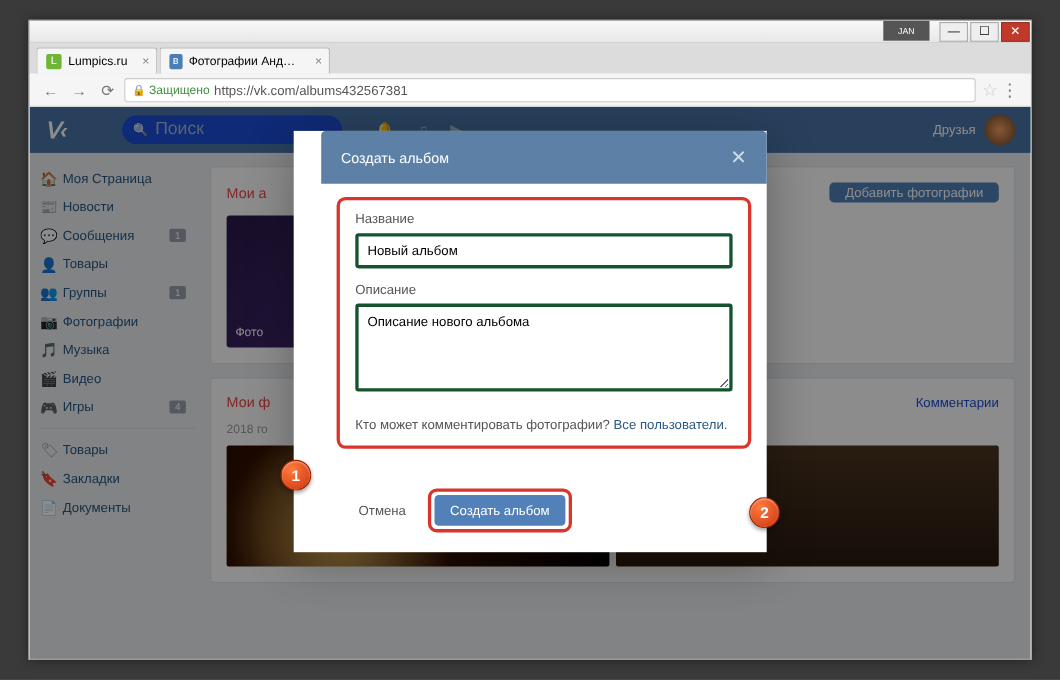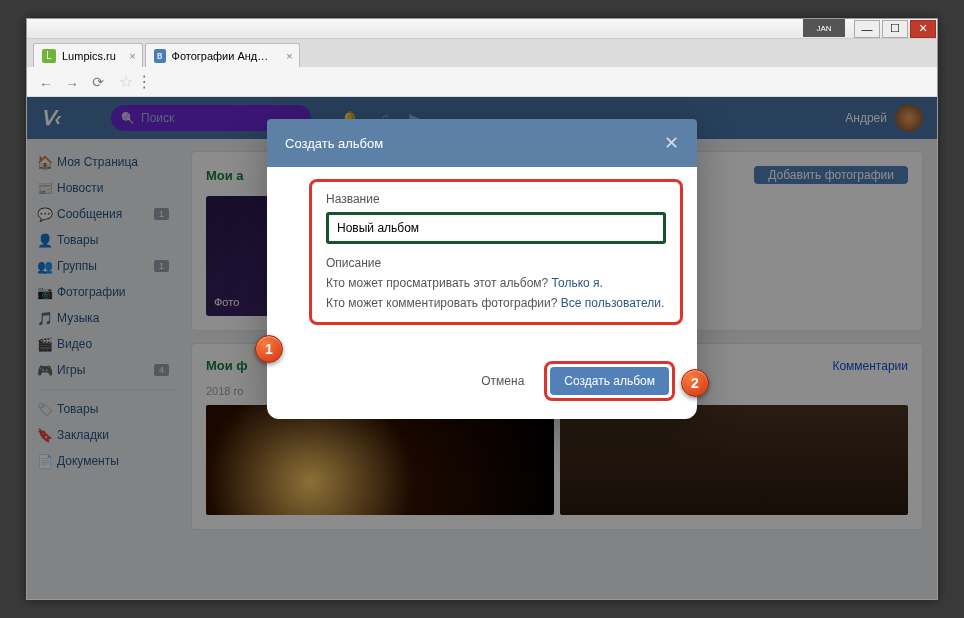--- a/index.html
+++ b/index.html
@@ -24,60 +24,60 @@
 .urlbox { flex: 1; height: 22px; border: 1px solid #ccc; border-radius: 3px; display: flex; align-items: center; padding: 0 6px; font-size: 12px; background: #fff; }
 .secure { color: #418f3e; font-size: 11px; display: flex; align-items: center; }
 .secure::before { content: "🔒"; font-size: 10px; margin-right: 3px; }
 .urlhost { color: #555; margin-left: 4px; }
 .addr-star { color: #ccc; margin-left: 6px; }
 .menu-dots { width: 22px; text-align: center; color: #777; }
 
 .vk-page { position: relative; height: calc(100% - 78px); background: #edeef0; overflow: hidden; }
 .vk-header { height: 42px; background: #4a76a8; display: flex; align-items: center; padding: 0 14px; }
 .vk-logo { color: #fff; font-weight: bold; font-size: 20px; margin-right: 50px; font-style: italic; }
-.vk-search { width: 200px; height: 26px; background: #6d28d9; border-radius: 13px; display: flex; align-items: center; padding: 0 10px; color: #9db7d4; font-size: 12px; }
+.vk-search { width: 200px; height: 26px; background: #1d4ed8; border-radius: 13px; display: flex; align-items: center; padding: 0 10px; color: #9db7d4; font-size: 16px; }
 .vk-search::before { content: "🔍"; font-size: 11px; margin-right: 6px; filter: grayscale(1) brightness(1.6); }
 .vk-hicons { display: flex; gap: 20px; margin-left: 30px; color: #9db7d4; font-size: 14px; }
 .vk-user { margin-left: auto; display: flex; align-items: center; color: #fff; font-size: 12px; }
 .vk-avatar { width: 28px; height: 28px; border-radius: 50%; background: radial-gradient(circle,#f4a261,#6b4226); margin-left: 8px; }
 
 .vk-body { display: flex; }
 .vk-sidebar { width: 150px; padding: 10px 0 10px 10px; }
 .sbi { display: flex; align-items: center; height: 26px; font-size: 12px; color: #2a5885; position: relative; }
 .sbi .sicon { width: 20px; color: #99a2ad; font-size: 13px; }
 .sbi .badge { position: absolute; right: 8px; background: #99a2ad; color: #fff; font-size: 9px; padding: 1px 5px; border-radius: 2px; }
 .sbi.sep { border-top: 1px solid #dcdee2; margin: 6px 0; height: 0; }
 .sb-footer { padding: 6px 0 0 10px; font-size: 11px; color: #99a2ad; line-height: 16px; }
 
 .vk-main { flex: 1; padding: 12px 14px; }
 .card { background: #fff; border: 1px solid #e1e3e6; border-radius: 4px; padding: 14px; margin-bottom: 12px; }
 .card-head { display: flex; justify-content: space-between; align-items: center; margin-bottom: 12px; }
-.card-title { font-size: 13px; color: #15803d; font-weight: bold; }
+.card-title { font-size: 13px; color: #ef4444; font-weight: normal; }
 .btn-primary { background: #5181b8; color: #fff; border: none; padding: 2px 14px; border-radius: 4px; font-size: 12px; }
 .link { color: #1d4ed8; font-size: 12px; }
 .comments-link { float: right; }
 .album-thumb { width: 180px; height: 120px; background: linear-gradient(135deg,#2a1a4a,#4a2a7a); border-radius: 3px; display: flex; align-items: flex-end; padding: 8px; color: #fff; font-size: 11px; }
 .year-label { font-size: 11px; color: #99a2ad; margin: 4px 0 8px; }
 .photo-row { display: flex; gap: 6px; }
 .photo { flex: 1; height: 110px; border-radius: 2px; }
 .ph1 { background: radial-gradient(circle at 30% 70%, #ffcc66 0%, #331100 40%, #000 100%); }
 .ph2 { background: linear-gradient(#4a3520,#2a1a10); }
 
 .overlay { position: absolute; inset: 0; background: rgba(0,0,0,0.45); display: flex; justify-content: center; align-items: flex-start; padding-top: 22px; }
-.modal { width: 430px; background: #fff; border-radius: 12px; overflow: visible; box-shadow: 0 10px 40px rgba(0,0,0,0.3); position: relative; }
+.modal { width: 430px; background: #fff; border-radius: 0; overflow: visible; box-shadow: 0 10px 40px rgba(0,0,0,0.3); position: relative; padding-left: 25px; }
 .modal-head { height: 48px; background: #5d80a6; color: #fff; display: flex; align-items: center; padding: 0 18px; font-size: 13px; border-radius: 4px 4px 0 0; justify-content: space-between; }
 .modal-close { color: #cfd9e4; font-size: 18px; cursor: pointer; }
-.modal-body { padding: 18px 22px 14px; margin-left: 28px; }
+.modal-body { padding: 18px 22px 14px; }
 .red-frame { border: 3px solid #d9352c; border-radius: 8px; padding: 10px 14px 12px; margin: -6px -8px 10px; }
 .flabel { font-size: 12px; color: #555; margin-bottom: 6px; font-weight: 500; }
 .finput { width: 100%; border: 3px solid #14532d; border-radius: 3px; padding: 6px 8px; font-size: 12px; margin-bottom: 12px; }
 textarea.finput { height: 80px; resize: both; }
 .priv-line { font-size: 12px; color: #555; margin-top: 6px; }
 .priv-line .plink { color: #2a5885; }
-.modal-foot { padding: 12px 22px 18px; display: flex; justify-content: flex-end; gap: 8px; align-items: center; }
+.modal-foot { padding: 12px 22px 18px; display: flex; justify-content: flex-start; gap: 8px; align-items: center; }
 .btn-cancel { background: none; border: none; color: #555; font-size: 12px; padding: 7px 12px; }
 .btn-create-wrap { border: 3px solid #d9352c; border-radius: 8px; padding: 3px; display: inline-block; }
 .btn-create { background: #5181b8; color: #fff; border: none; padding: 7px 14px; border-radius: 4px; font-size: 12px; }
 
 .marker { position: absolute; width: 28px; height: 28px; border-radius: 50%; background: radial-gradient(circle at 35% 30%, #ff7a3c, #cc3311); color: #fff; font-weight: bold; display: flex; align-items: center; justify-content: center; font-size: 14px; box-shadow: 0 2px 4px rgba(0,0,0,0.4), inset 0 1px 2px rgba(255,255,255,0.5); border: 1px solid #992200; }
 .m1 { left: -12px; bottom: 56px; }
 .m2 { right: -12px; bottom: 22px; }
 </style>
 </head>
 <body>
@@ -100,35 +100,39 @@
       <span class="favicon">в</span>
       <span class="ttext">Фотографии Андрея Пе</span>
       <span class="tab-close">×</span>
     </div>
   </div>
 
   <div class="addrbar">
     <div class="navbtn">←</div>
     <div class="navbtn">→</div>
     <div class="navbtn">⟳</div>
+    <div class="urlbox">
+      <span class="secure">Защищено</span>
+      <span class="urlhost">https://vk.com/albums432567381</span>
+    </div>
     <span class="addr-star">☆</span>
     <div class="menu-dots">⋮</div>
   </div>
 
   <div class="vk-page">
     <div class="vk-header">
       <div class="vk-logo">Ⅴ‹</div>
       <div class="vk-search">Поиск</div>
       <div class="vk-hicons">
         <span>🔔</span>
         <span>♫</span>
         <span>▶</span>
       </div>
       <div class="vk-user">
-        <span>Андрей</span>
+        <span>Друзья</span>
         <div class="vk-avatar"></div>
       </div>
     </div>
 
     <div class="vk-body">
       <div class="vk-sidebar">
         <div class="sbi">
             <span class="sicon">🏠</span>
             <span>Моя Страница</span>
           </div>
@@ -210,21 +214,21 @@
       <div class="modal">
         <div class="modal-head">
           <span>Создать альбом</span>
           <span class="modal-close">✕</span>
         </div>
         <div class="modal-body">
           <div class="red-frame">
             <div class="flabel">Название</div>
             <input class="finput" value="Новый альбом" style="">
             <div class="flabel">Описание</div>
-            <div class="priv-line"><span>Кто может просматривать этот альбом? </span><span class="plink">Только я.</span></div>
+            <textarea class="finput" style="">Описание нового альбома</textarea>
             <div class="priv-line"><span>Кто может комментировать фотографии? </span><span class="plink">Все пользователи.</span></div>
           </div>
         </div>
         <div class="modal-foot">
           <button class="btn-cancel">Отмена</button>
           <span class="btn-create-wrap">
             <button class="btn-create">Создать альбом</button>
           </span>
         </div>
         <div class="marker m1">1</div>

